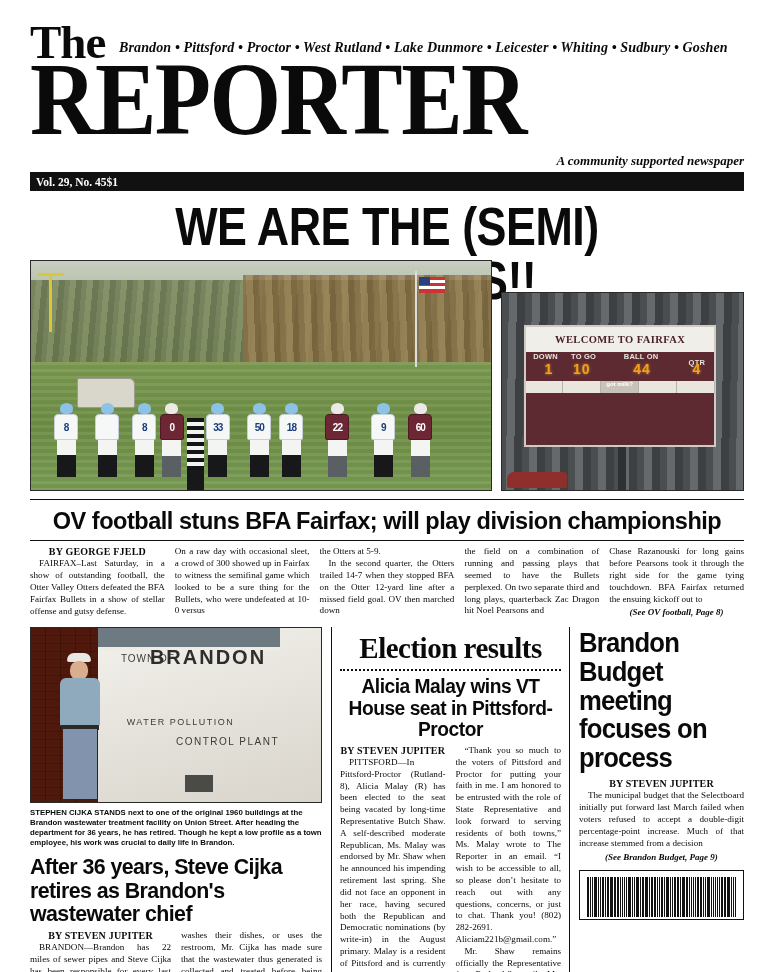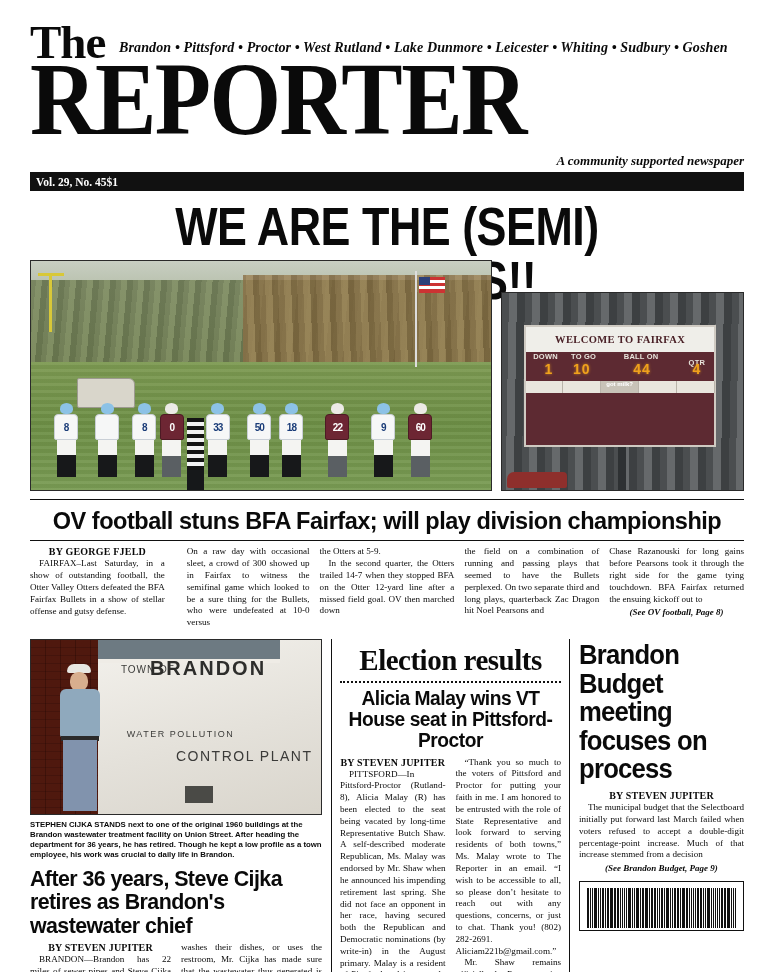--- a/index.html
+++ b/index.html
@@ -204,21 +204,21 @@
   .pl-win { position:absolute; left:23%; top:0; right:14%; height:13%;
     background:#6d7a82; border-bottom:4px solid #efece6; }
   .pl-txt1 { position:absolute; left:31%; top:14%;
     font-family:"Liberation Sans",sans-serif; font-size:10px; color:#3b3b39; letter-spacing:1px; }
   .pl-txt2 { position:absolute; left:41%; top:10%;
     font-family:"Liberation Sans",sans-serif; font-weight:bold; font-size:20px;
     color:#2d2d2b; letter-spacing:2px; }
   .pl-txt3 { position:absolute; left:33%; top:51%;
     font-family:"Liberation Sans",sans-serif; font-size:9px; color:#3b3b39; letter-spacing:1.5px; }
   .pl-txt4 { position:absolute; left:50%; top:62%;
-    font-family:"Liberation Sans",sans-serif; font-size:14px; color:#3b3b39; letter-spacing:1.5px; }
+    font-family:"Liberation Sans",sans-serif; font-size:10px; color:#3b3b39; letter-spacing:1.5px; }
   .pl-plaque { position:absolute; left:53%; top:84%; width:28px; height:17px; background:#4a4a46; }
   .pl-man { position:absolute; left:9%; top:14%; width:52px; height:84%; }
   .pl-cap { position:absolute; left:10px; top:0; width:24px; height:9px;
     background:#e8e7e2; border-radius:7px 7px 2px 2px; }
   .pl-head { position:absolute; left:13px; top:8px; width:18px; height:19px;
     background:#d8ae8e; border-radius:45%; }
   .pl-shirt { position:absolute; left:3px; top:25px; width:40px; height:48px;
     background:#8fa9bd; border-radius:6px 6px 2px 2px; }
   .pl-belt { position:absolute; left:4px; top:72px; width:38px; height:5px; background:#2b2b2b; }
   .pl-jeans { position:absolute; left:6px; top:76px; width:34px; bottom:0; background:#8193ad; }
@@ -382,21 +382,21 @@
 
   <div class="cols">
     <div class="col">
       <div class="byline">BY GEORGE FJELD</div>
       <div class="bodytext">
           <p>FAIRFAX–Last Saturday, in a show of outstanding football, the Otter Valley Otters defeated the BFA Fairfax Bullets in a show of stellar offense and gutsy defense.</p>
         </div>
     </div>
     <div class="col">
       <div class="bodytext">
-          <p style="text-indent:0;margin-left:12px;">On a raw day with occasional sleet, a crowd of 300 showed up in Fairfax to witness the semifinal game which looked to be a sure thing for the Bullets, who were undefeated at 10-0 versus</p>
+          <p style="text-indent:0;">On a raw day with occasional sleet, a crowd of 300 showed up in Fairfax to witness the semifinal game which looked to be a sure thing for the Bullets, who were undefeated at 10-0 versus</p>
         </div>
     </div>
     <div class="col">
       <div class="bodytext">
         <p style="text-indent:0;">the Otters at 5-9.</p>
         <p>In the second quarter, the Otters trailed 14-7 when they stopped BFA on the Otter 12-yard line after a missed field goal. OV then marched down</p>
       </div>
     </div>
     <div class="col">
       <div class="bodytext">

